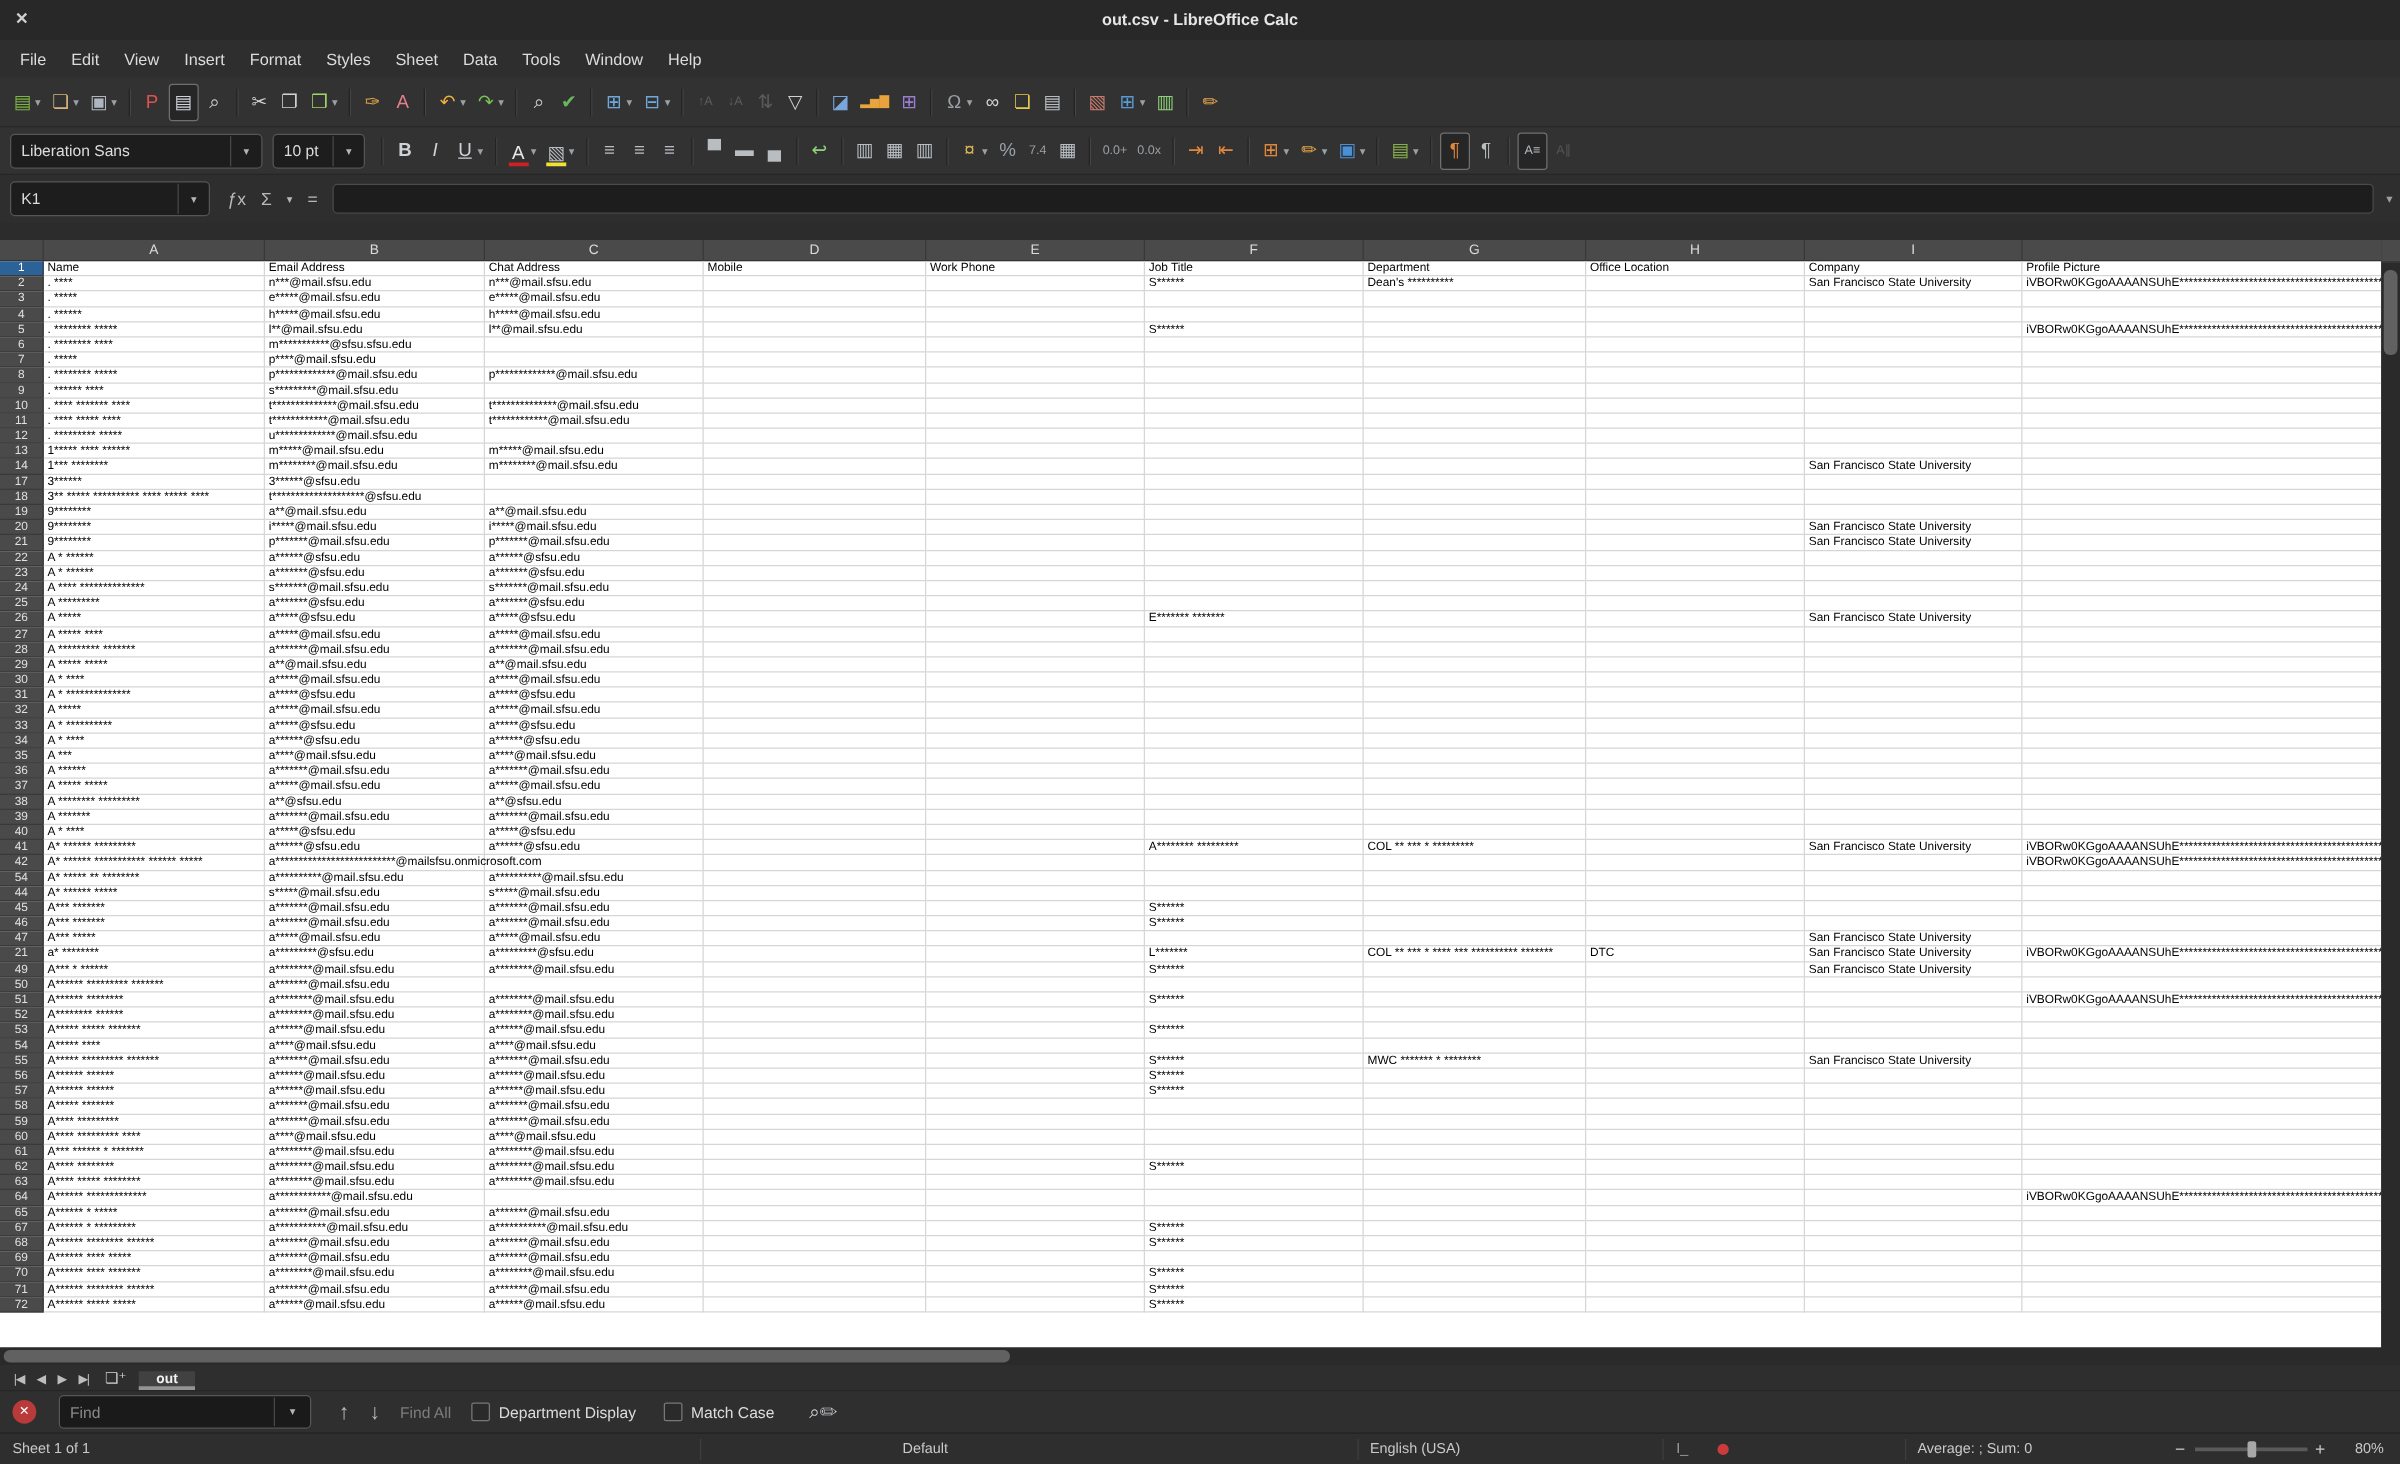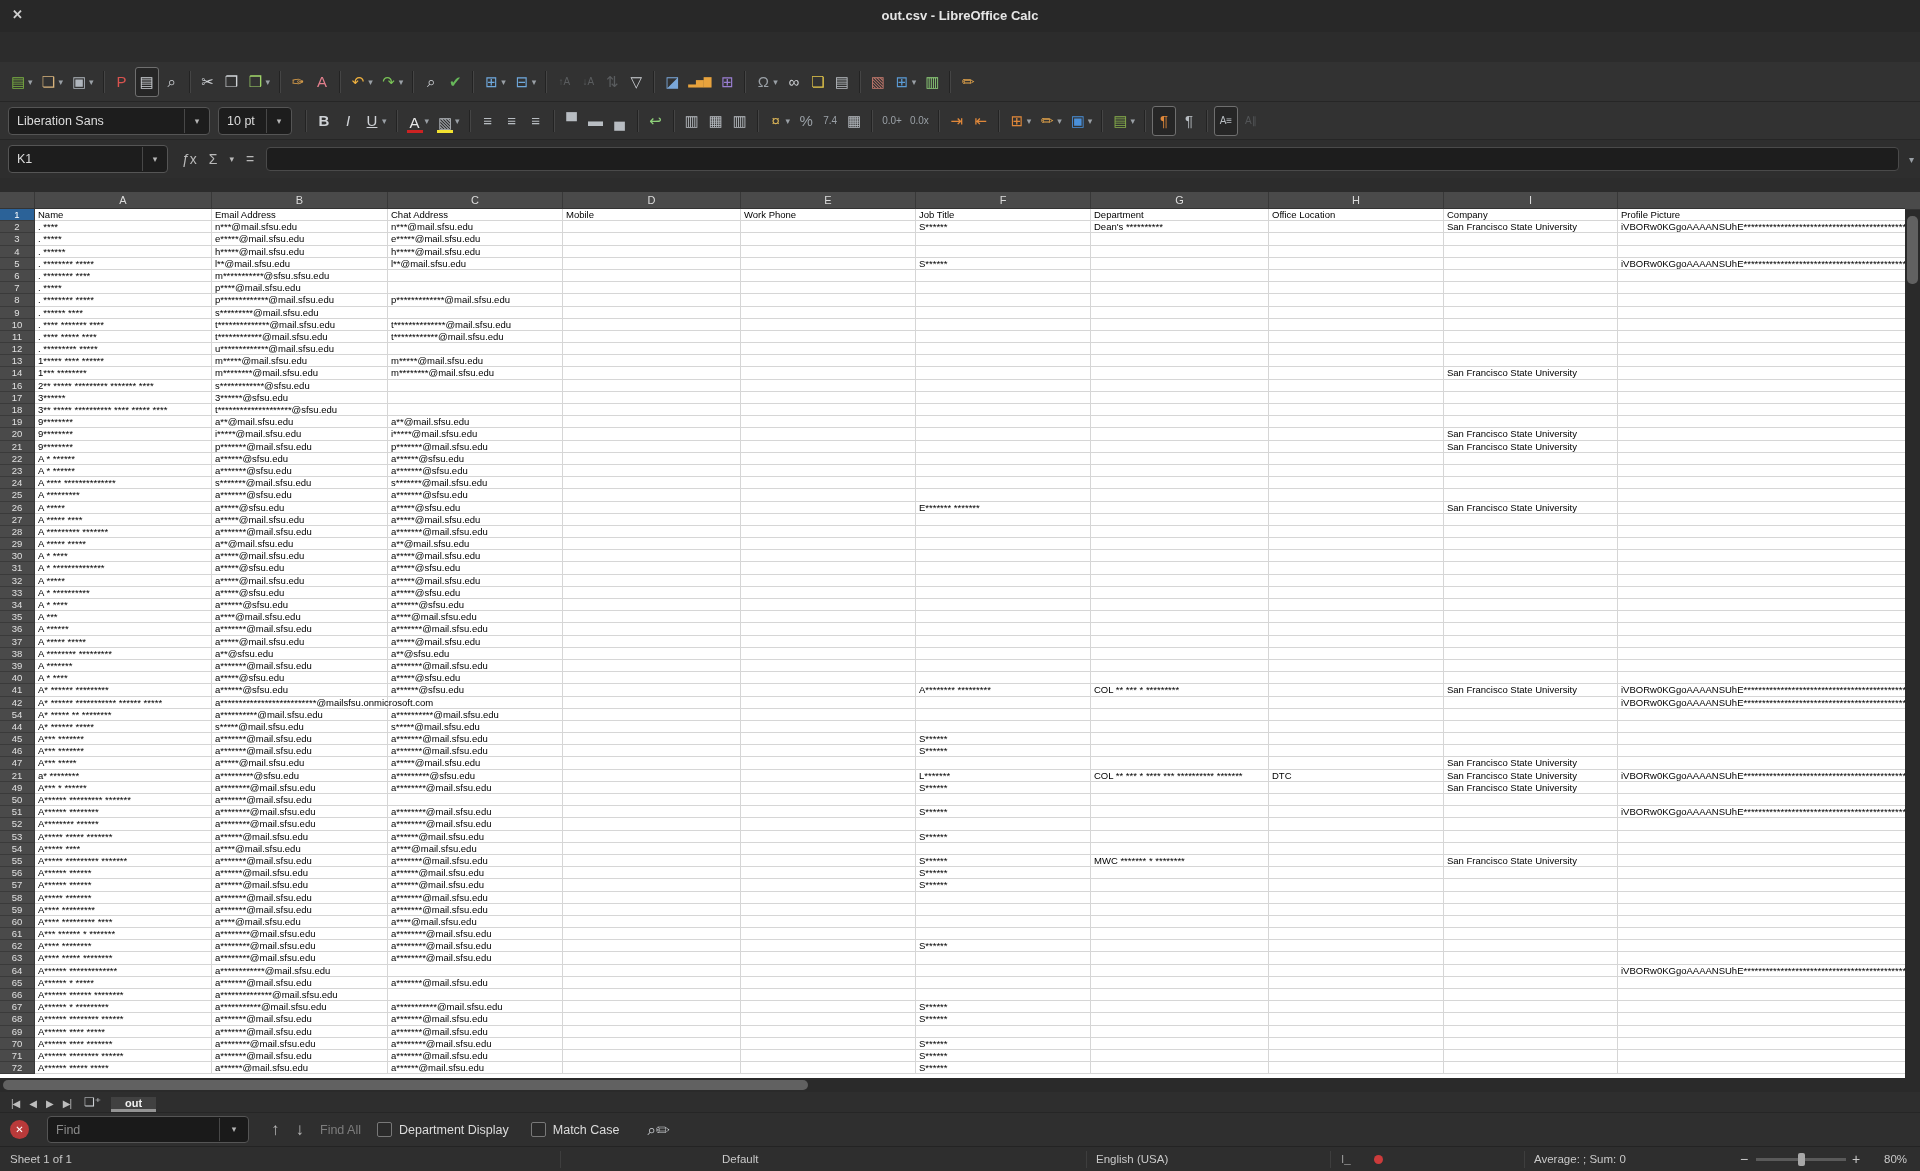--- a/index.html
+++ b/index.html
@@ -95,20 +95,33 @@
 </head>
 <body>
 
 <div id="app">
 
   <div id="titlebar">
     <span id="close-x">✕</span>
     <div id="title">out.csv - LibreOffice Calc</div>
   </div>
 
+  <div id="menubar">
+      <span class="menuitem">File</span>
+      <span class="menuitem">Edit</span>
+      <span class="menuitem">View</span>
+      <span class="menuitem">Insert</span>
+      <span class="menuitem">Format</span>
+      <span class="menuitem">Styles</span>
+      <span class="menuitem">Sheet</span>
+      <span class="menuitem">Data</span>
+      <span class="menuitem">Tools</span>
+      <span class="menuitem">Window</span>
+      <span class="menuitem">Help</span>
+    </div>
 
   <div id="toolbar-standard">
       <span class="tbtn">
         <span class="icn" style="color: rgb(124, 179, 66);">▤</span>
         <span class="dd">▾</span>
       </span>
       <span class="tbtn">
         <span class="icn" style="color: rgb(215, 179, 124);">❏</span>
         <span class="dd">▾</span>
       </span>
@@ -553,33 +566,20 @@
         <div class="gcell" style="width: 175px;">m********@mail.sfsu.edu</div>
         <div class="gcell" style="width: 178px;"></div>
         <div class="gcell" style="width: 175px;"></div>
         <div class="gcell" style="width: 175px;"></div>
         <div class="gcell" style="width: 178px;"></div>
         <div class="gcell" style="width: 175px;"></div>
         <div class="gcell" style="width: 174px;">San Francisco State University</div>
         <div class="gcell" style="width: 600px;"></div>
       </div>
       <div class="grow">
-        <div class="rnum">16</div>
-        <div class="gcell" style="width: 177px;">2** ***** ********* ******* ****</div>
-        <div class="gcell" style="width: 176px;">s************@sfsu.edu</div>
-        <div class="gcell" style="width: 175px;"></div>
-        <div class="gcell" style="width: 178px;"></div>
-        <div class="gcell" style="width: 175px;"></div>
-        <div class="gcell" style="width: 175px;"></div>
-        <div class="gcell" style="width: 178px;"></div>
-        <div class="gcell" style="width: 175px;"></div>
-        <div class="gcell" style="width: 174px;"></div>
-        <div class="gcell" style="width: 600px;"></div>
-      </div>
-      <div class="grow">
         <div class="rnum">17</div>
         <div class="gcell" style="width: 177px;">3******</div>
         <div class="gcell" style="width: 176px;">3******@sfsu.edu</div>
         <div class="gcell" style="width: 175px;"></div>
         <div class="gcell" style="width: 178px;"></div>
         <div class="gcell" style="width: 175px;"></div>
         <div class="gcell" style="width: 175px;"></div>
         <div class="gcell" style="width: 178px;"></div>
         <div class="gcell" style="width: 175px;"></div>
         <div class="gcell" style="width: 174px;"></div>
@@ -1194,33 +1194,20 @@
         <div class="gcell" style="width: 178px;"></div>
         <div class="gcell" style="width: 175px;"></div>
         <div class="gcell" style="width: 174px;"></div>
         <div class="gcell" style="width: 600px;">iVBORw0KGgoAAAANSUhE************************************************************</div>
       </div>
       <div class="grow">
         <div class="rnum">65</div>
         <div class="gcell" style="width: 177px;">A****** * *****</div>
         <div class="gcell" style="width: 176px;">a*******@mail.sfsu.edu</div>
         <div class="gcell" style="width: 175px;">a*******@mail.sfsu.edu</div>
-        <div class="gcell" style="width: 178px;"></div>
-        <div class="gcell" style="width: 175px;"></div>
-        <div class="gcell" style="width: 175px;"></div>
-        <div class="gcell" style="width: 178px;"></div>
-        <div class="gcell" style="width: 175px;"></div>
-        <div class="gcell" style="width: 174px;"></div>
-        <div class="gcell" style="width: 600px;"></div>
-      </div>
-      <div class="grow">
-        <div class="rnum">66</div>
-        <div class="gcell" style="width: 177px;">A****** ****** ********</div>
-        <div class="gcell" style="width: 176px;">a**************@mail.sfsu.edu</div>
-        <div class="gcell" style="width: 175px;"></div>
         <div class="gcell" style="width: 178px;"></div>
         <div class="gcell" style="width: 175px;"></div>
         <div class="gcell" style="width: 175px;"></div>
         <div class="gcell" style="width: 178px;"></div>
         <div class="gcell" style="width: 175px;"></div>
         <div class="gcell" style="width: 174px;"></div>
         <div class="gcell" style="width: 600px;"></div>
       </div>
       <div class="grow">
         <div class="rnum">67</div>

